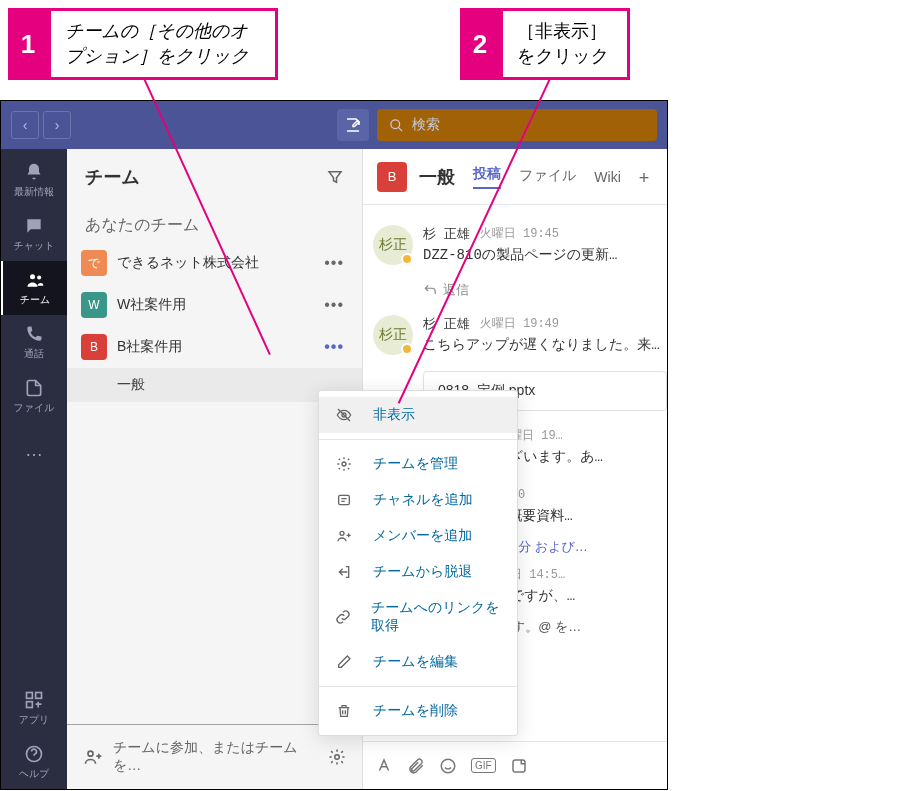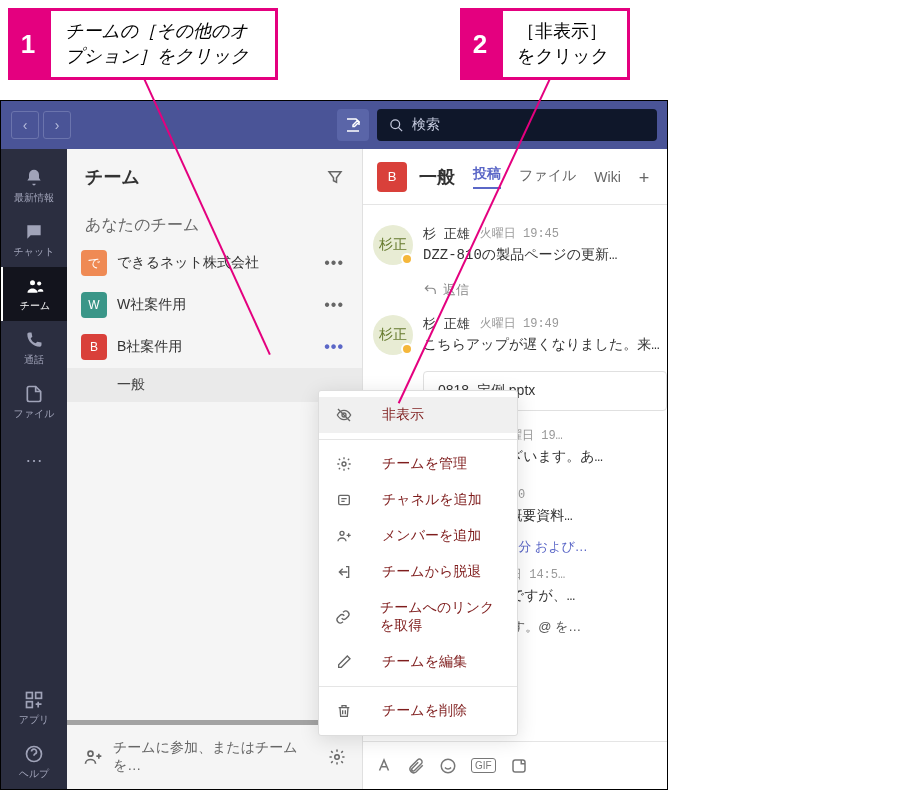--- a/index.html
+++ b/index.html
@@ -13,45 +13,45 @@
 
 
 .app { position: absolute; top: 100px; left: 0; width: 668px; height: 690px; border: 1px solid #000; display: flex; flex-direction: column; overflow: hidden; }
 
 
 .titlebar { height: 48px; background: #4a5497; display: flex; align-items: center; padding: 0 10px; gap: 8px; }
 .nav-arrows { display: flex; gap: 4px; }
 .nav-arrow { width: 28px; height: 28px; display: flex; align-items: center; justify-content: center; color: #b8bedd; border: 1px solid #6b74ad; border-radius: 3px; font-size: 14px; }
 .compose-btn { width: 32px; height: 32px; background: #5a65a8; border-radius: 4px; display: flex; align-items: center; justify-content: center; margin-left: auto; }
 .compose-btn svg { stroke: #fff; }
-.searchbox { flex: 0 0 280px; height: 32px; background: #0f172a; border-radius: 4px; display: flex; align-items: center; padding: 0 12px; color: #c5cade; font-size: 14px; gap: 8px; }
+.searchbox { flex: 0 0 280px; height: 32px; background: #a16207; border-radius: 4px; display: flex; align-items: center; padding: 0 12px; color: #c5cade; font-size: 14px; gap: 8px; }
 
 
 .body { flex: 1; display: flex; overflow: hidden; }
 
 
-.rail { width: 66px; background: #2b2e40; display: flex; flex-direction: column; align-items: flex-end; padding-top: 10px; color: #a0a3b8; }
+.rail { width: 66px; background: #2b2e40; display: flex; flex-direction: column; align-items: flex-end; padding-top: 4px; color: #a0a3b8; }
 .rail-item { width: 66px; height: 54px; display: flex; flex-direction: column; align-items: center; justify-content: center; gap: 2px; font-size: 10px; cursor: pointer; }
 .rail-item.active { background: #13141d; color: #fff; border-left: 2px solid #fff; }
 .rail-icon { width: 22px; height: 22px; display: flex; align-items: center; justify-content: center; }
 .rail-spacer { flex: 1; }
 
 
 .teams-pane { width: 296px; background: #f5f5f5; display: flex; flex-direction: column; border-right: 1px solid #e0e0e0; position: relative; }
 .teams-header { height: 56px; display: flex; align-items: center; padding: 0 18px; justify-content: space-between; }
 .teams-title { font-size: 18px; font-weight: 600; color: #333; }
 .filter-icon { color: #666; }
 .teams-section { padding: 10px 18px 6px; font-size: 16px; color: #666; }
 .team-item { display: flex; align-items: center; padding: 8px 14px; gap: 10px; cursor: pointer; }
 .team-avatar { width: 26px; height: 26px; border-radius: 4px; display: flex; align-items: center; justify-content: center; color: #fff; font-size: 12px; }
 .team-name { flex: 1; font-size: 14px; color: #333; }
 .team-more { color: #666; font-size: 16px; letter-spacing: 1px; padding: 0 4px; }
 .team-more.active { color: #5b67c7; font-weight: bold; }
 .channel-item { padding: 8px 14px 8px 50px; font-size: 14px; color: #444; background: #eaeaea; }
-.teams-footer { margin-top: auto; display: flex; align-items: center; padding: 14px 16px; gap: 10px; color: #666; font-size: 14px; border-top: 5px solid #a3a3a3; }
+.teams-footer { margin-top: auto; display: flex; align-items: center; padding: 14px 16px; gap: 10px; color: #666; font-size: 14px; border-top: 1px solid #a3a3a3; }
 .gear-footer { margin-left: auto; }
 
 
 .main { flex: 1; display: flex; flex-direction: column; background: #fff; overflow: hidden; }
 .channel-header { height: 56px; display: flex; align-items: center; padding: 0 14px; gap: 12px; border-bottom: 1px solid #e5e5e5; }
 .ch-avatar { width: 30px; height: 30px; background: #d9403a; border-radius: 4px; color: #fff; display: flex; align-items: center; justify-content: center; font-size: 13px; }
 .ch-name { font-size: 18px; font-weight: 600; color: #333; }
 .tabs { display: flex; gap: 18px; font-size: 14px; margin-left: 6px; align-items: flex-end; }
 .tab { color: #666; padding-bottom: 4px; cursor: pointer; }
 .tab.active { color: #5b67c7; border-bottom: 2px solid #5b67c7; font-weight: 600; }
@@ -66,21 +66,21 @@
 .msg-author { color: #333; font-weight: 500; }
 .msg-time { color: #999; font-size: 12px; }
 .msg-text { font-size: 14px; color: #333; margin-top: 3px; }
 .reply-link { margin-left: 50px; font-size: 13px; color: #888; display: flex; align-items: center; gap: 6px; padding: 6px 0; }
 .file-card { border: 1px solid #e0e0e0; border-radius: 4px; padding: 10px 14px; margin: 6px 0 6px 50px; font-size: 14px; color: #333; }
 .msg-link { color: #5b67c7; }
 .compose-bar { height: 48px; border-top: 1px solid #e5e5e5; display: flex; align-items: center; padding: 0 12px; gap: 14px; color: #777; }
 
 
 .context-menu { position: absolute; top: 390px; left: 318px; width: 200px; background: #fff; border: 1px solid #ddd; box-shadow: 0 4px 20px rgba(0,0,0,0.12); border-radius: 3px; padding: 6px 0; z-index: 50; }
-.menu-item { display: flex; align-items: center; padding: 9px 16px; gap: 29px; font-size: 14px; color: #7f1d1d; cursor: pointer; }
+.menu-item { display: flex; align-items: center; padding: 9px 16px; gap: 20px; font-size: 14px; color: #0369a1; cursor: pointer; }
 .menu-item.highlight { background: #f0f0f0; }
 .menu-sep { height: 1px; background: #e5e5e5; margin: 6px 0; }
 .menu-icon { width: 18px; height: 18px; display: flex; align-items: center; justify-content: center; color: #666; }
 
 svg { display: block; }
 </style>
 </head>
 <body>
 
 <div class="callout" style="top:8px; left:8px;">

